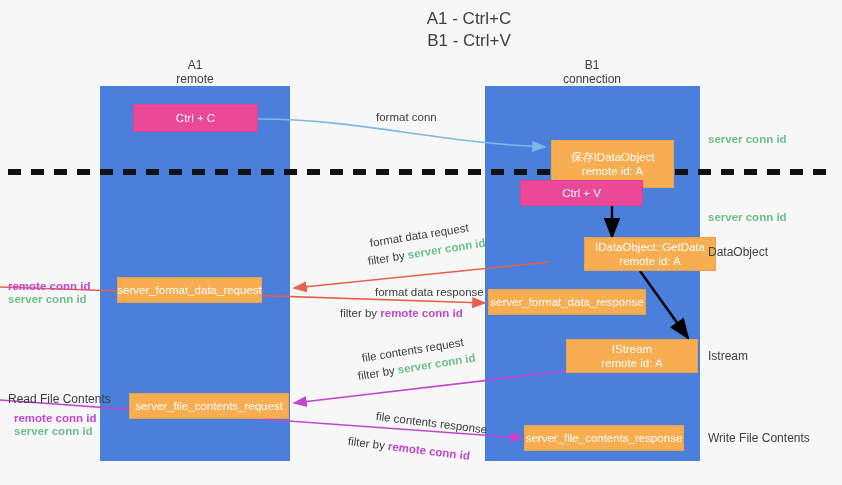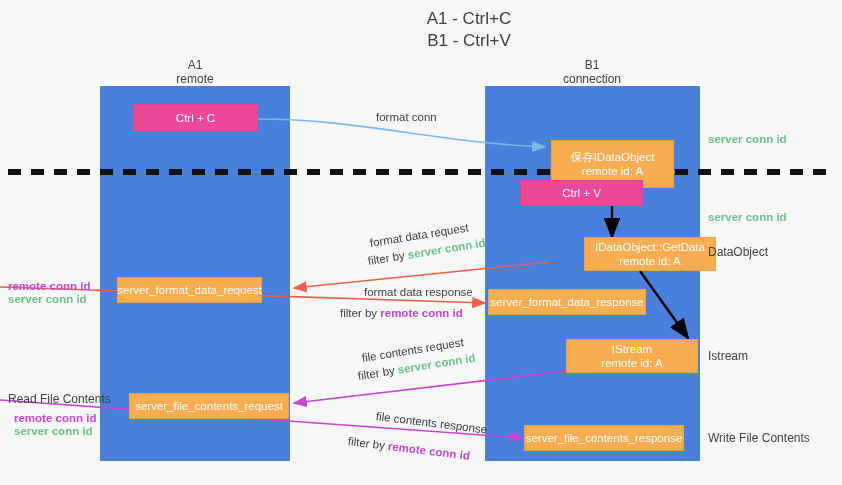--- a/index.html
+++ b/index.html
@@ -152,21 +152,21 @@
   <div class="tag purple" style="left:14px;top:411px;">remote conn id</div>
   <div class="tag green" style="left:14px;top:424px;">server conn id</div>
 
   <div class="annot" style="left:376px;top:110px;">format conn</div>
 
   <div class="annot rot-up" style="left:370px;top:236px;">format data request</div>
   <div class="annot rot-up" style="left:368px;top:254px;">
     <span>filter by </span><span class="g">server conn id</span>
   </div>
 
-  <div class="annot" style="left:364px;top:285px;">format data response</div>
+  <div class="annot" style="left:375px;top:285px;">format data response</div>
   <div class="annot" style="left:340px;top:306px;">
     <span>filter by </span><span class="p">remote conn id</span>
   </div>
 
   <div class="annot rot-up" style="left:362px;top:351px;">file contents request</div>
   <div class="annot rot-up" style="left:358px;top:369px;">
     <span>filter by </span><span class="g">server conn id</span>
   </div>
 
   <div class="annot rot-dn" style="left:376px;top:409px;">file contents response</div>

